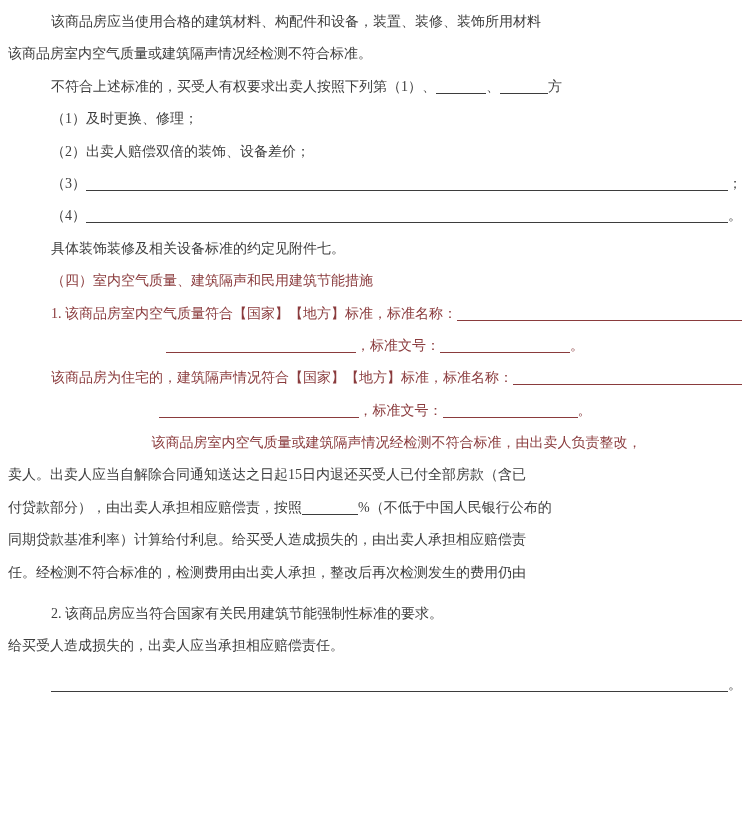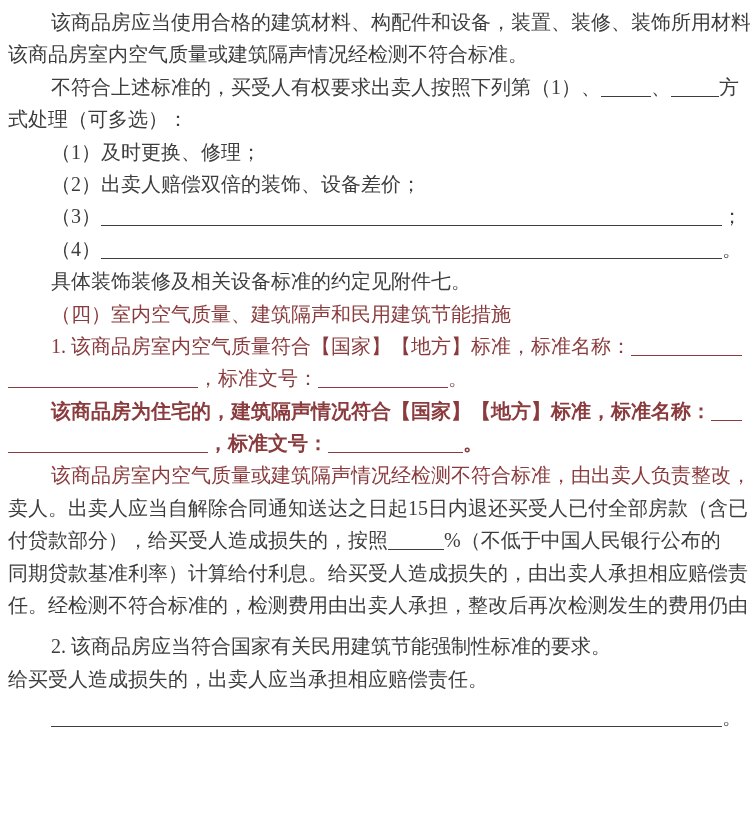--- a/index.html
+++ b/index.html
@@ -14,37 +14,38 @@
     font-family: "Liberation Serif", "DejaVu Serif", serif;
   }
   .page {
     box-sizing: border-box;
     width: 750px;
     height: 823px;
     padding: 6px 8px 0 8px;
     background: #ffffff;
   }
   .line {
-    font-size: 20px;
+    font-size: 14px;
     line-height: 32.4px;
     height: 32.4px;
     white-space: pre;
     color: var(--body-color, #3d3d3d);
   }
   .line.flex {
     display: flex;
     align-items: baseline;
   }
   .line.indent { padding-left: 43px; }
   .line.gap3 { margin-top: 9px; }
   .line.gap6 { margin-top: 6px; }
-  .line.red { color: var(--emphasis-color, #8a3b3d); }
+  .line.red { color: var(--emphasis-color, #8a3b3d); text-align: center; }
   .line.red-bold {
     color: var(--emphasis-color, #8a3b3d);
-    font-weight: bold;
+    font-weight: normal;
+    text-align: center;
   }
   .line.heading {
     color: var(--emphasis-color, #8a3b3d);
     font-weight: normal;
   }
   .run { white-space: pre; }
   .blank {
     display: inline-block;
     height: 2px;
     border-bottom: 1.5px solid currentColor;
@@ -54,32 +55,31 @@
     flex: 1 1 auto;
   }
 </style>
 </head>
 <body>
 
 <div class="page">
     <div class="line body indent"><span class="run">该商品房应当使用合格的建筑材料、构配件和设备，装置、装修、装饰所用材料</span></div>
     <div class="line body"><span class="run">该商品房室内空气质量或建筑隔声情况经检测不符合标准。</span></div>
     <div class="line body indent"><span class="run">不符合上述标准的，买受人有权要求出卖人按照下列第（1）、</span><span class="blank" style="width: 50px;"></span><span class="run">、</span><span class="blank" style="width: 48px;"></span><span class="run">方</span></div>
-    <div class="line body"><span class="run">式处理（可多选）：</span></div>
     <div class="line body indent"><span class="run">（1）及时更换、修理；</span></div>
     <div class="line body indent"><span class="run">（2）出卖人赔偿双倍的装饰、设备差价；</span></div>
     <div class="line body indent flex"><span class="run">（3）</span><span class="blank fill"></span><span class="run">；</span></div>
     <div class="line body indent flex"><span class="run">（4）</span><span class="blank fill"></span><span class="run">。</span></div>
     <div class="line body indent"><span class="run">具体装饰装修及相关设备标准的约定见附件七。</span></div>
     <div class="line heading indent"><span class="run">（四）室内空气质量、建筑隔声和民用建筑节能措施</span></div>
     <div class="line red indent flex"><span class="run">1. 该商品房室内空气质量符合【国家】【地方】标准，标准名称：</span><span class="blank fill"></span></div>
     <div class="line red"><span class="blank" style="width: 190px;"></span><span class="run">，标准文号：</span><span class="blank" style="width: 130px;"></span><span class="run">。</span></div>
     <div class="line red-bold indent flex"><span class="run">该商品房为住宅的，建筑隔声情况符合【国家】【地方】标准，标准名称：</span><span class="blank fill"></span></div>
     <div class="line red-bold"><span class="blank" style="width: 200px;"></span><span class="run">，标准文号：</span><span class="blank" style="width: 135px;"></span><span class="run">。</span></div>
     <div class="line red indent"><span class="run">该商品房室内空气质量或建筑隔声情况经检测不符合标准，由出卖人负责整改，</span></div>
     <div class="line body"><span class="run">卖人。出卖人应当自解除合同通知送达之日起15日内退还买受人已付全部房款（含已</span></div>
-    <div class="line body"><span class="run">付贷款部分），给买受人造成损失的，按照</span><span class="blank" style="width: 56px;"></span><span class="run">%（不低于中国人民银行公布的</span></div>
+    <div class="line body"><span class="run">付贷款部分），由出卖人承担相应赔偿责，按照</span><span class="blank" style="width: 56px;"></span><span class="run">%（不低于中国人民银行公布的</span></div>
     <div class="line body"><span class="run">同期贷款基准利率）计算给付利息。给买受人造成损失的，由出卖人承担相应赔偿责</span></div>
     <div class="line body"><span class="run">任。经检测不符合标准的，检测费用由出卖人承担，整改后再次检测发生的费用仍由</span></div>
     <div class="line body indent gap3"><span class="run">2. 该商品房应当符合国家有关民用建筑节能强制性标准的要求。</span></div>
     <div class="line body"><span class="run">给买受人造成损失的，出卖人应当承担相应赔偿责任。</span></div>
     <div class="line body indent flex gap6"><span class="blank fill"></span><span class="run">。</span></div>
   </div>
 
 </body></html>

